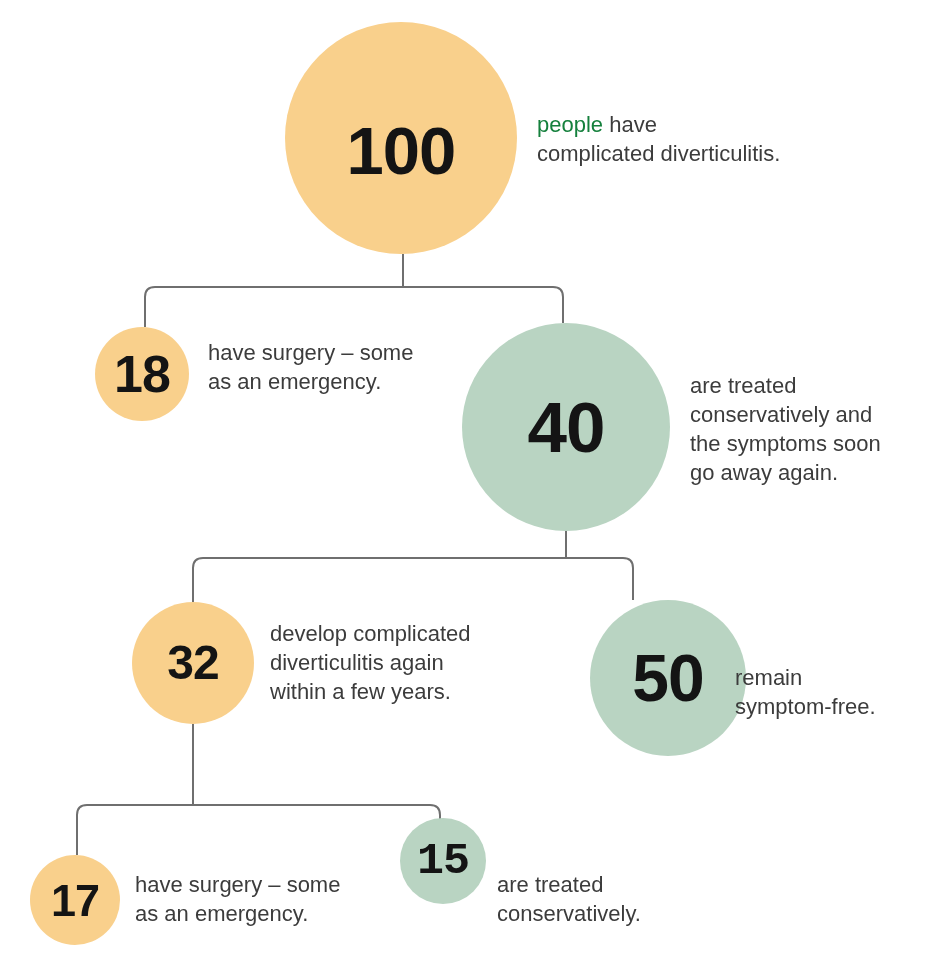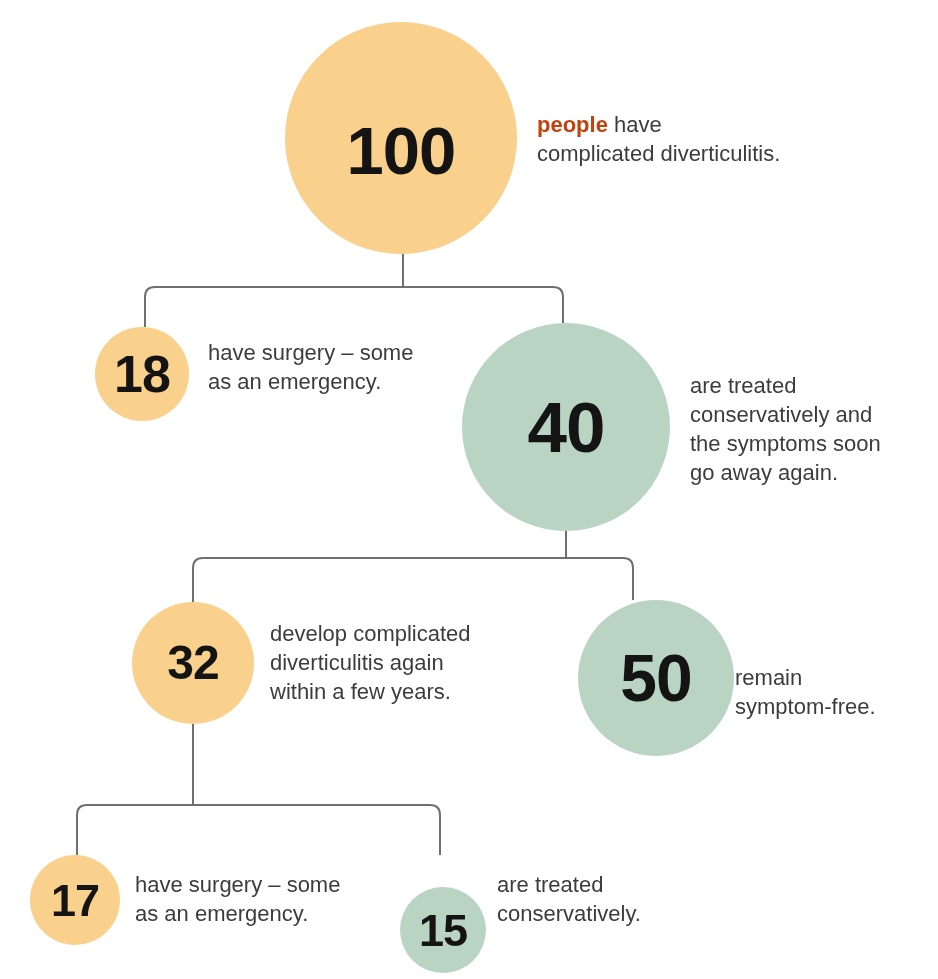--- a/index.html
+++ b/index.html
@@ -20,29 +20,29 @@
   .circle .num{
     font-weight:bold;color:#141414;letter-spacing:-1px;line-height:1;
   }
   .orange{background:#F9D08C;}
   .green{background:#B9D4C2;}
   .label{
     position:absolute;z-index:2;
     color:#3C3C3C;font-size:22px;line-height:29px;
     white-space:pre-line;
   }
-  .label .bold{font-weight:bold;color:#c2410c;text-align:right;}
+  .label .bold{font-weight:normal;color:#15803d;text-align:right;}
   
   #c100{left:285px;top:22px;width:232px;height:232px;} #c100 .num{font-size:67px;margin-top:25px;}
   #c18 {left:95px; top:327px;width:94px; height:94px;}  #c18 .num{font-size:52px;}
   #c82 {left:462px;top:323px;width:208px;height:208px;} #c82 .num{font-size:71px;}
   #c32 {left:132px;top:602px;width:122px;height:122px;} #c32 .num{font-size:48px;}
-  #c50 {left:578px;top:600px;width:156px;height:156px;} #c50 .num{font-size:66px;}
+  #c50 {left:590px;top:600px;width:156px;height:156px;} #c50 .num{font-size:66px;}
   #c17 {left:30px; top:855px;width:90px; height:90px;}  #c17 .num{font-size:45px;}
-  #c15 {left:400px;top:887px;width:86px; height:86px;}  #c15 .num{font-size:45px;}
+  #c15 {left:400px;top:818px;width:86px; height:86px;font-family:Liberation Mono, monospace;}  #c15 .num{font-size:45px;}
   #l100{left:537px;top:110px;width:360px;}
   #l18 {left:208px;top:338px;width:330px;}
   #l82 {left:690px;top:371px;width:240px;}
   #l32 {left:270px;top:619px;width:330px;}
   #l50 {left:735px;top:663px;width:200px;}
   #l17 {left:135px;top:870px;width:330px;}
   #l15 {left:497px;top:870px;width:260px;}
 </style>
 </head>
 <body>

